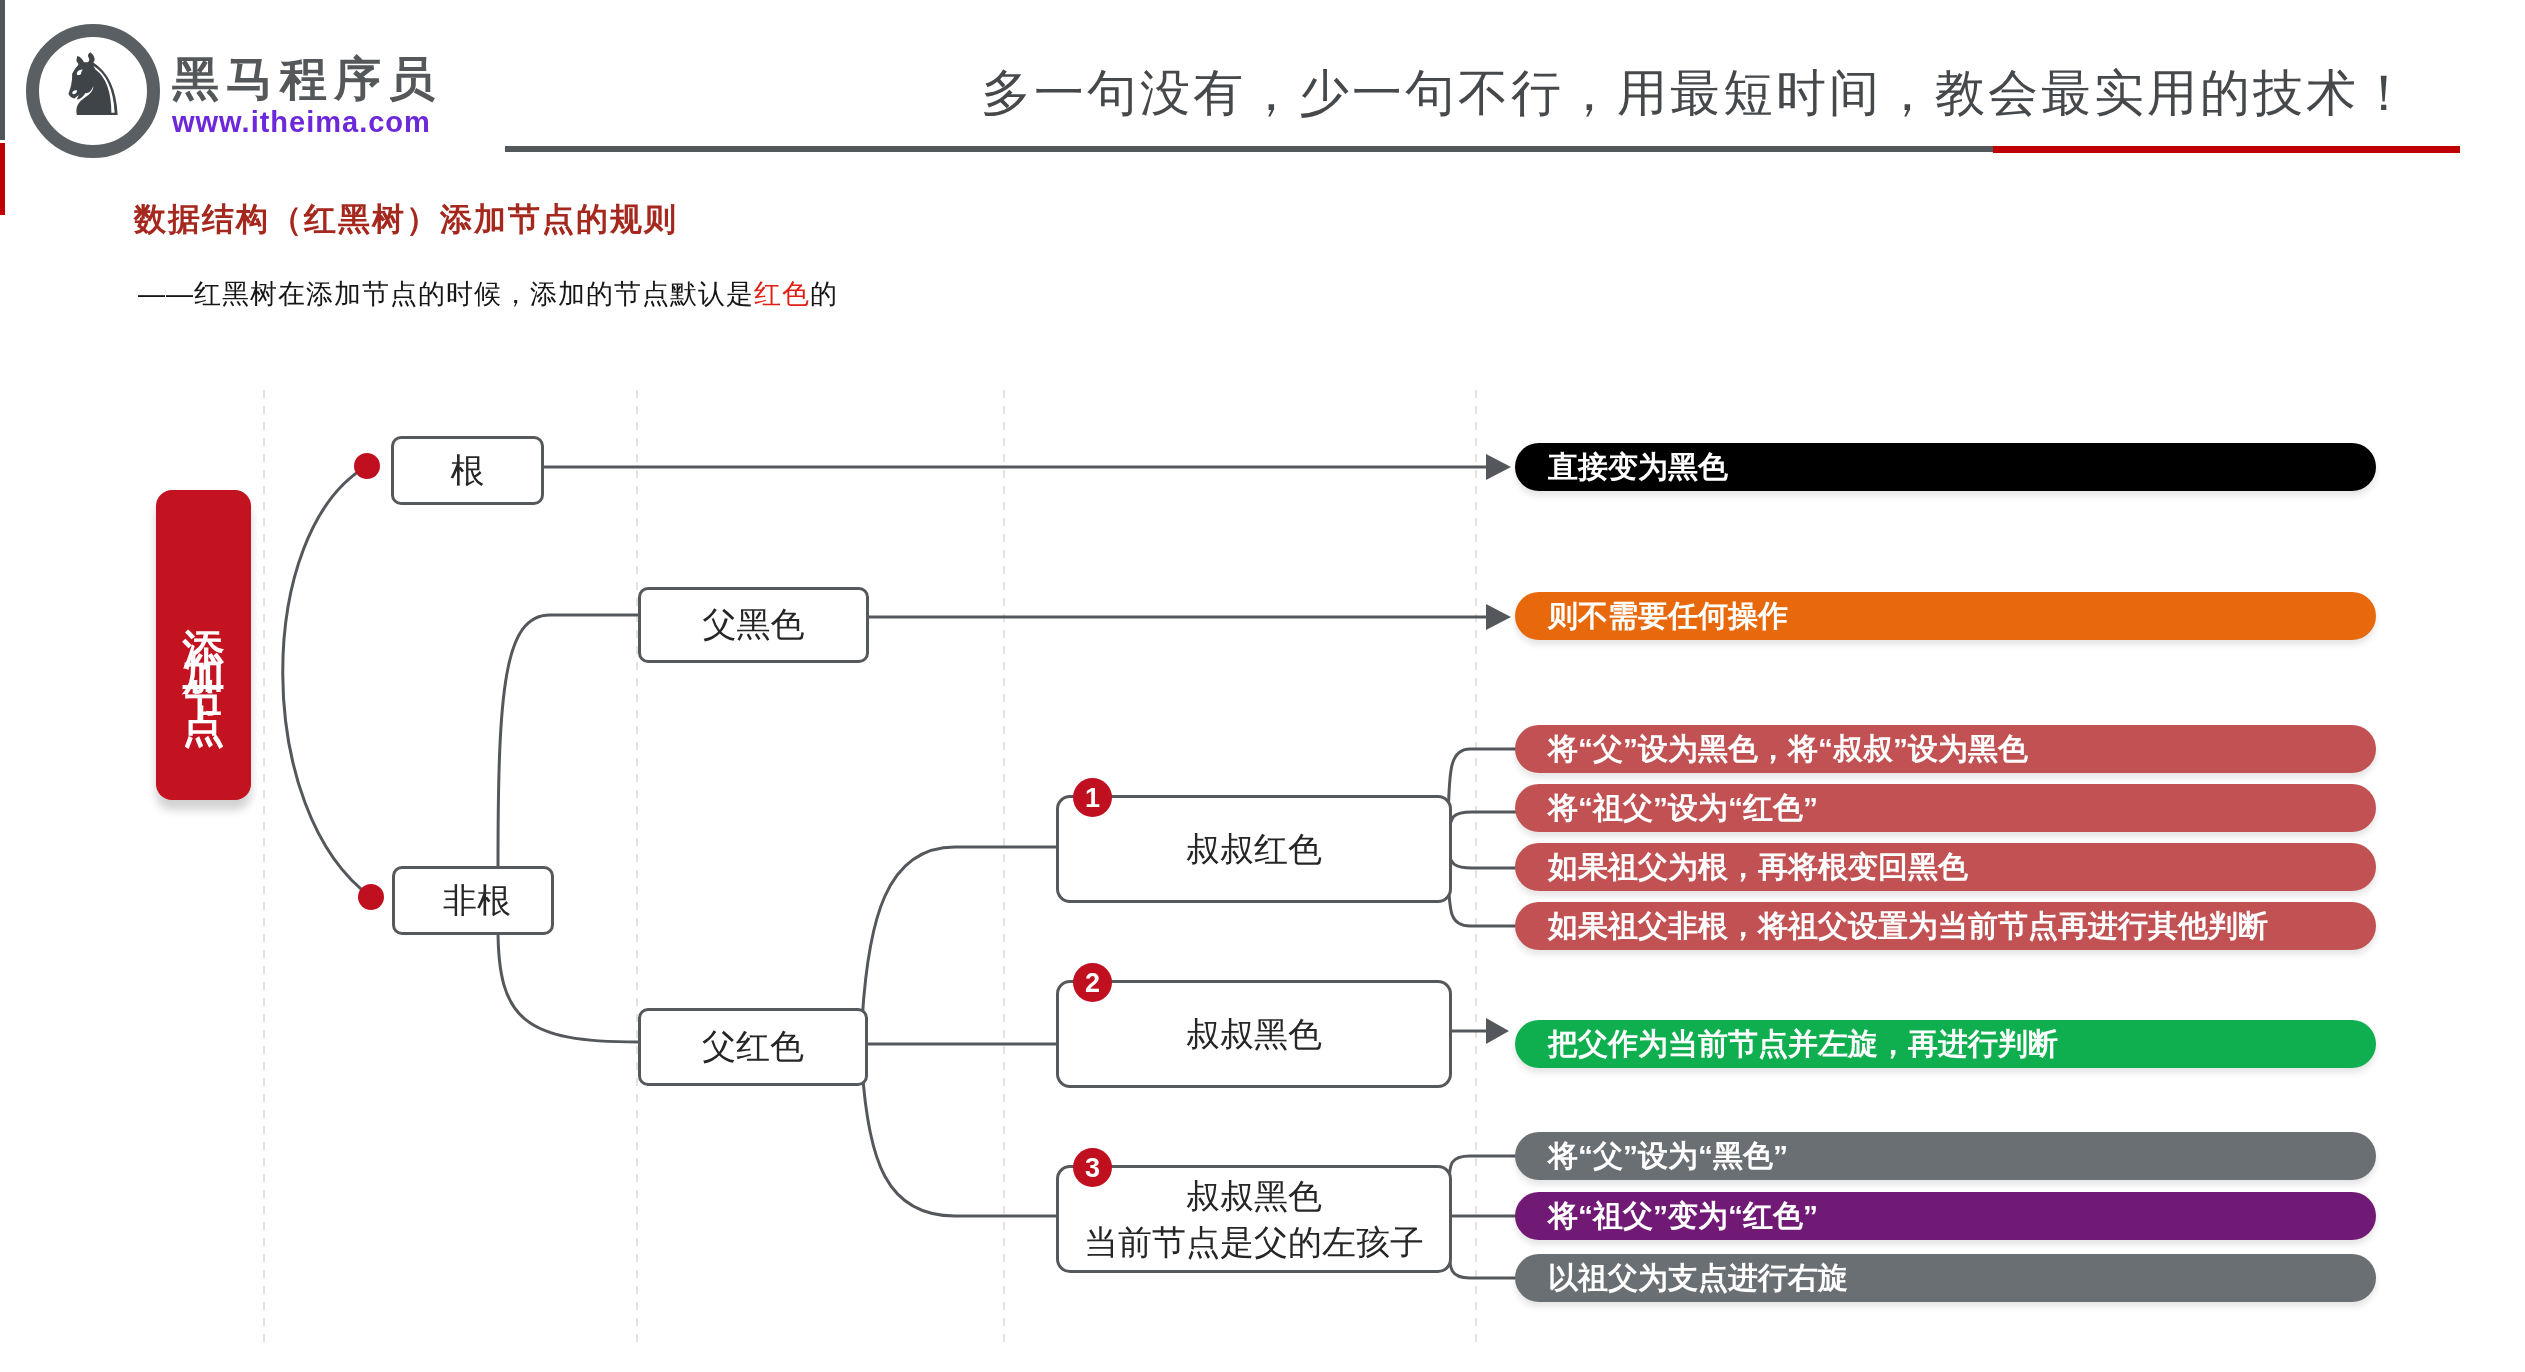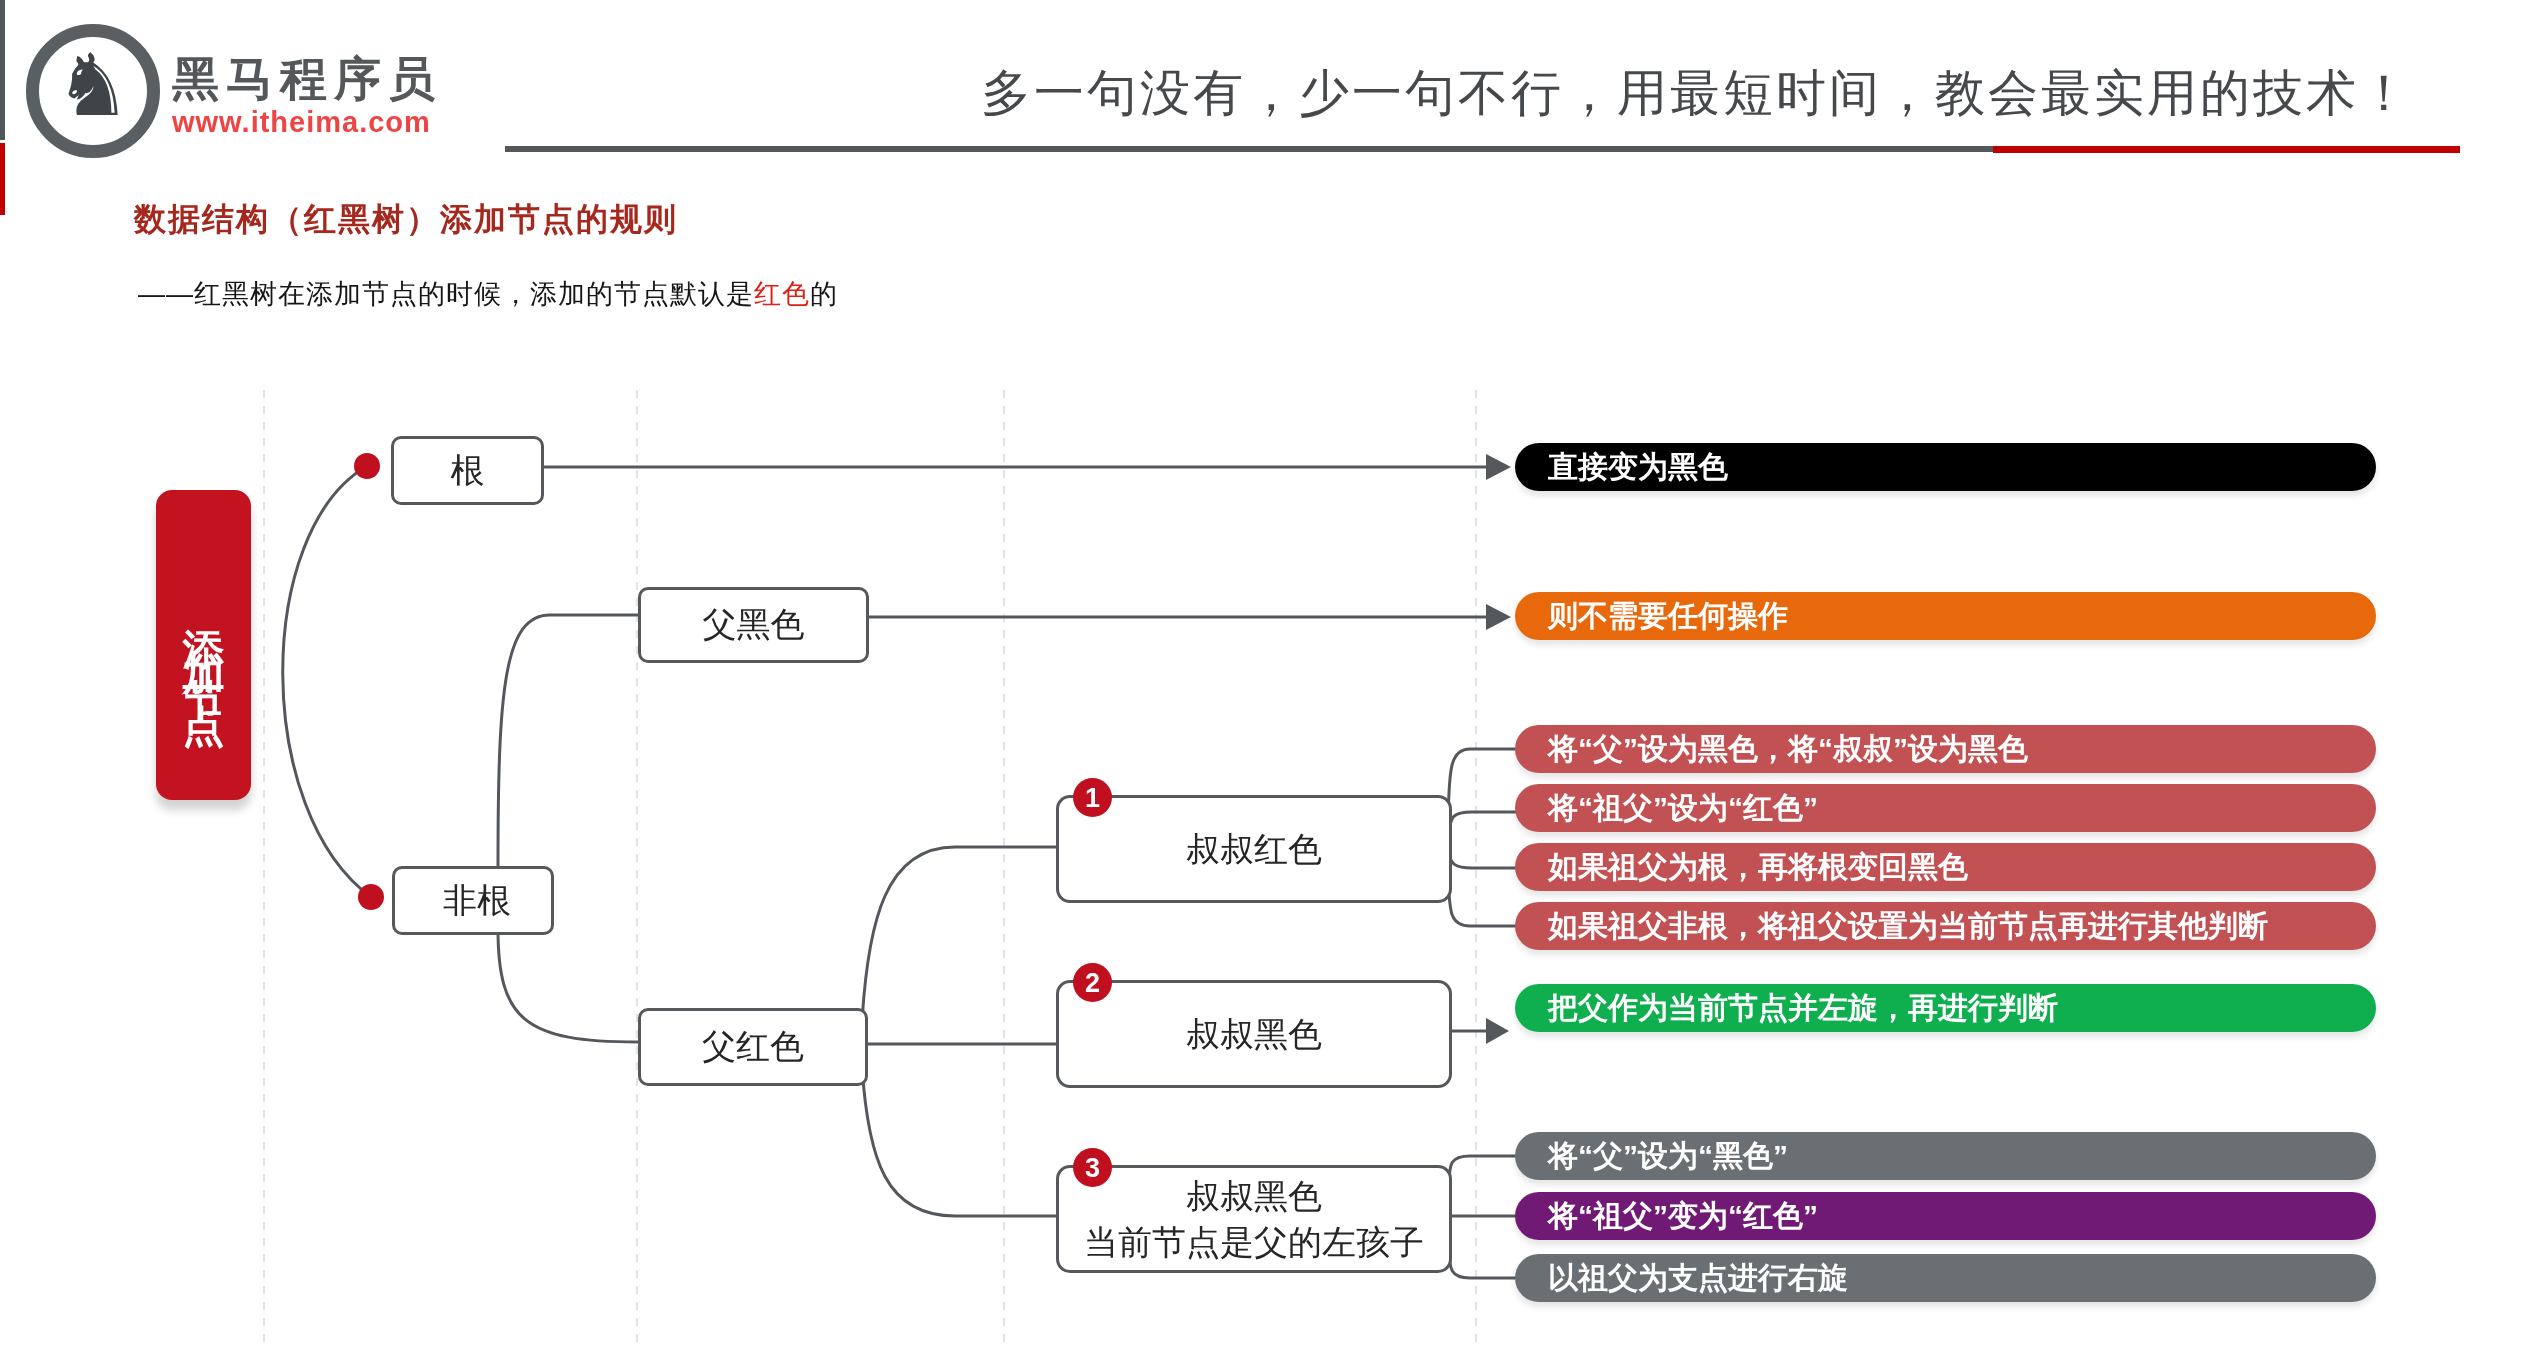--- a/index.html
+++ b/index.html
@@ -8,21 +8,21 @@
     font-family:"Liberation Sans","DejaVu Sans",sans-serif;
   }
   .abs{position:absolute;}
   
   .edge-bar-dark{left:0;top:0;width:5px;height:140px;background:#51565A;}
   .edge-bar-red{left:0;top:143px;width:5px;height:72px;background:#C00000;}
   .logo{left:26px;top:24px;width:108px;height:108px;border:13px solid #5A5F63;border-radius:50%;
         display:flex;align-items:center;justify-content:center;background:#fff;}
   .logo .horse{font-size:86px;color:#3F4448;line-height:1;transform:translateY(-6px);}
   .brand-name{left:172px;top:48px;font-size:47px;font-weight:bold;color:#55585A;letter-spacing:7px;}
-  .brand-url{left:172px;top:106px;font-size:29px;font-weight:bold;color:#ef4444;letter-spacing:1px;}
+  .brand-url{left:172px;top:106px;font-size:29px;font-weight:bold;color:#6d28d9;letter-spacing:1px;}
   .slogan{left:900px;top:60px;width:1512px;text-align:right;font-size:50px;color:#46494C;
           font-family:"DejaVu Serif","Liberation Serif",serif;letter-spacing:3px;white-space:nowrap;}
   .rule-gray{left:505px;top:146px;width:1488px;height:6px;background:#54585A;}
   .rule-red{left:1993px;top:146px;width:467px;height:7px;background:#C00000;}
   
   .page-title{left:134px;top:198px;font-size:32px;font-weight:bold;color:#A5281E;letter-spacing:2px;}
   .page-subtitle{left:138px;top:276px;font-size:27px;color:#161616;letter-spacing:1px;}
   .page-subtitle .hl{color:#DF1F14;}
   
   .root-box{left:156px;top:490px;width:95px;height:310px;background:#C31220;border-radius:16px;
@@ -42,21 +42,21 @@
   .n-case2{left:1056px;top:980px;width:390px;height:102px;}
   .n-case3{left:1056px;top:1165px;width:390px;height:102px;}
   .badge{position:absolute;left:14px;top:-20px;width:39px;height:39px;border-radius:50%;
          background:#C01020;color:#fff;font-size:27px;font-weight:bold;
          display:flex;align-items:center;justify-content:center;}
   .pill{left:1515px;width:861px;height:48px;border-radius:24px;color:#fff;font-size:30px;
         font-weight:bold;line-height:48px;padding-left:33px;box-sizing:border-box;
         white-space:nowrap;box-shadow:0 5px 6px rgba(0,0,0,0.10);}
   .p-blue{top:443px;} .p-orange{top:592px;}
   .p-r1{top:725px;} .p-r2{top:784px;} .p-r3{top:843px;} .p-r4{top:902px;}
-  .p-green{top:984px;}
+  .p-green{top:1020px;}
   .p-g1{top:1132px;} .p-g2{top:1192px;} .p-g3{top:1254px;}
   svg.lines{left:0;top:0;pointer-events:none;}
 </style>
 </head>
 <body>
 
 <div class="abs edge-bar-dark"></div>
 <div class="abs edge-bar-red"></div>
 
 <div class="abs logo">

